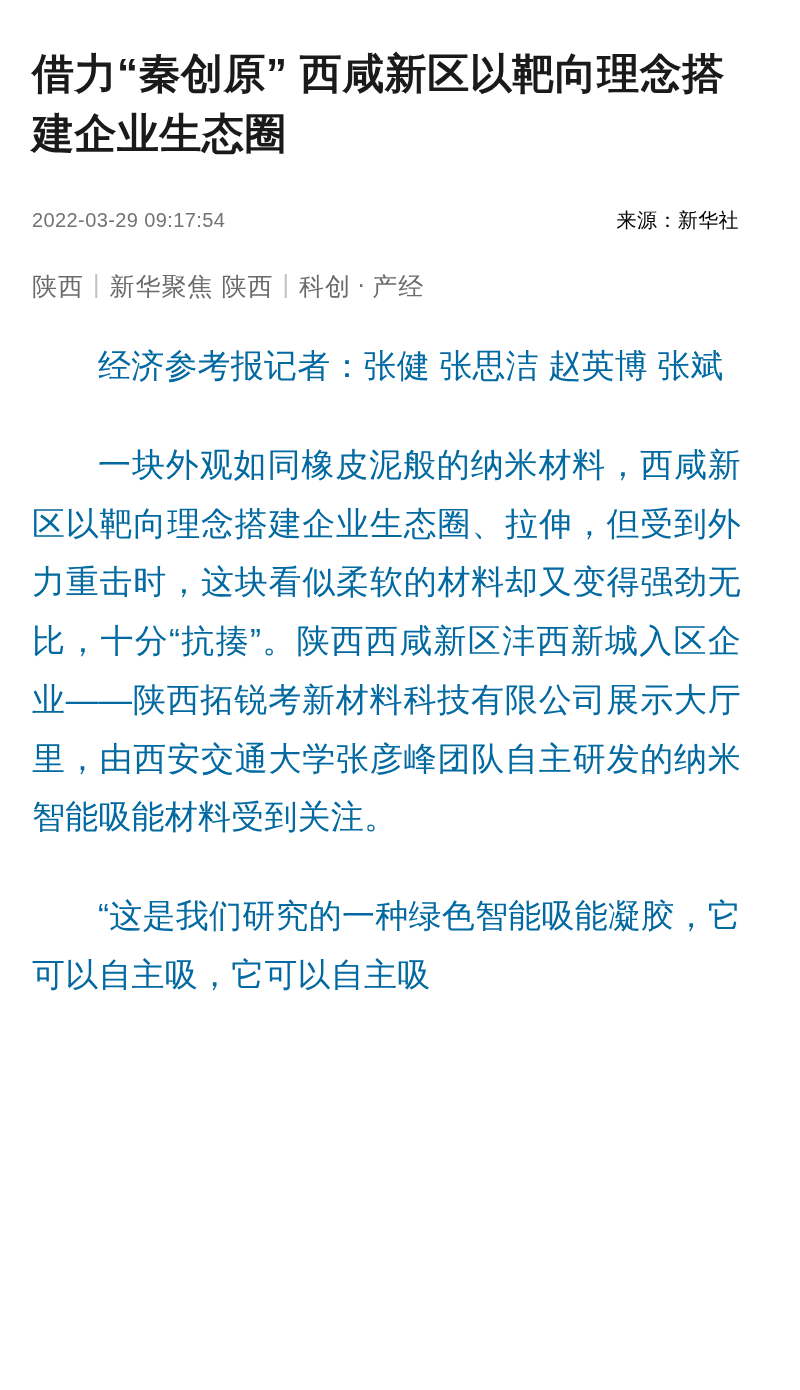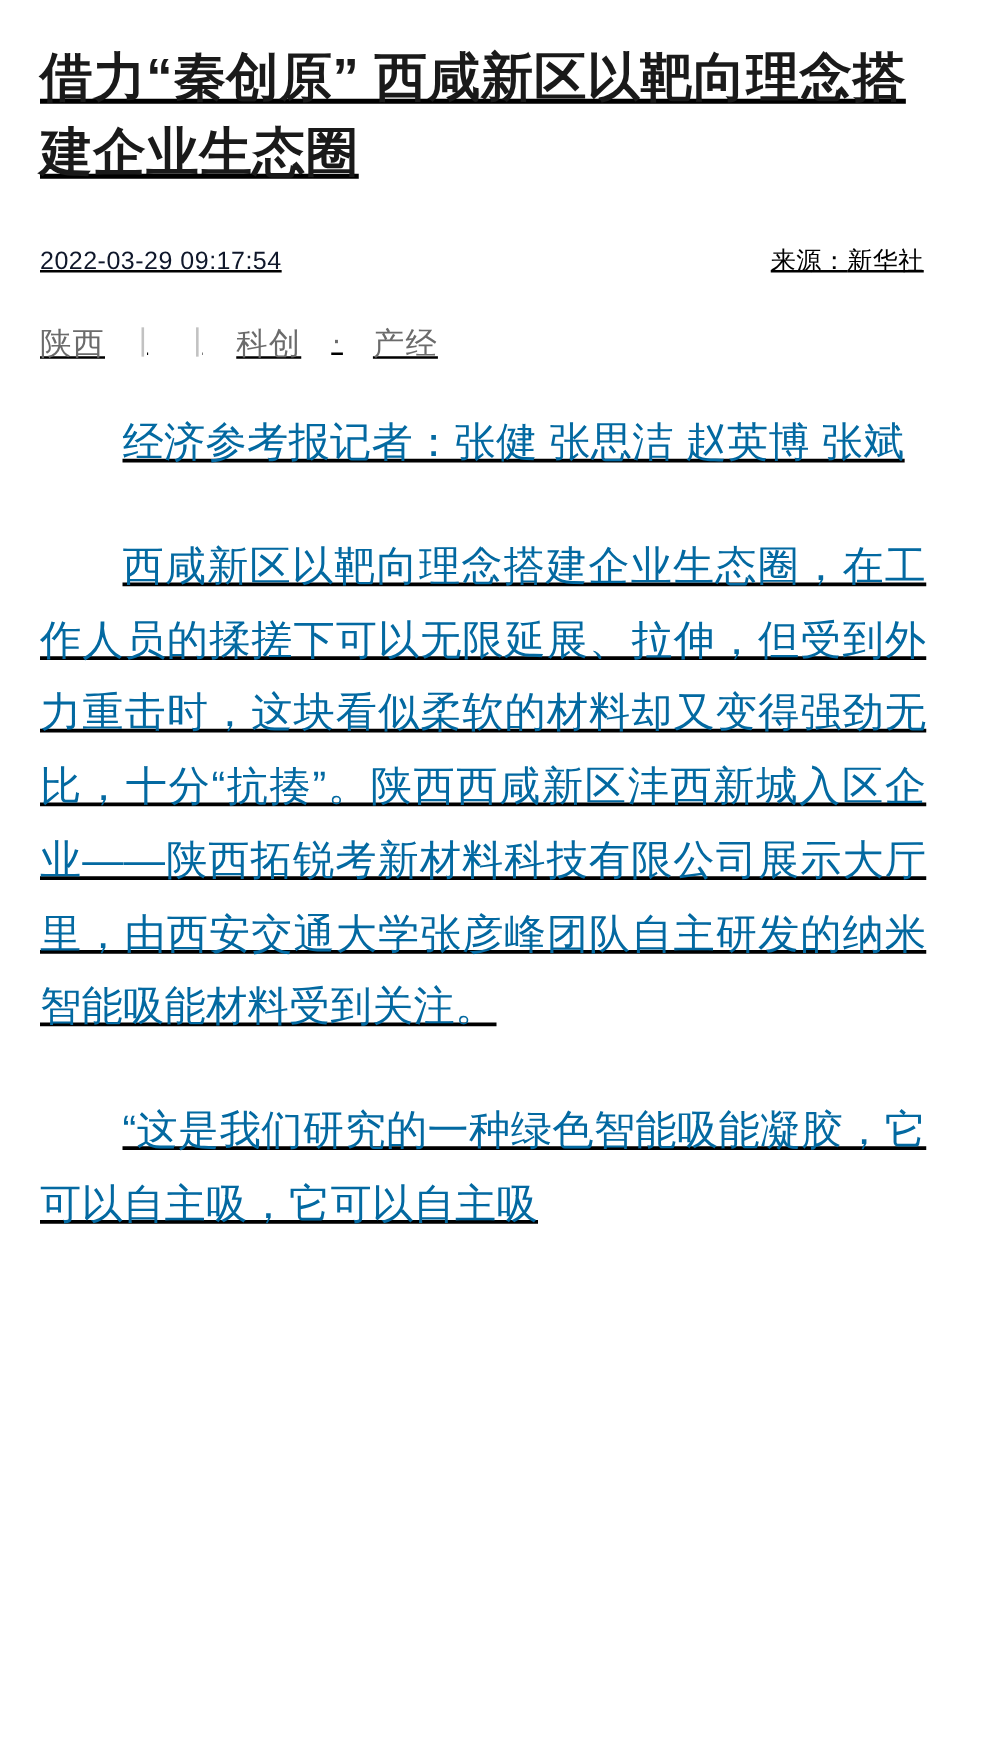--- a/index.html
+++ b/index.html
@@ -11,62 +11,60 @@
     width: 800px;
     height: 1390px;
     overflow: hidden;
     font-family: "Liberation Sans", sans-serif;
     -webkit-font-smoothing: antialiased;
   }
   .page {
     width: 773px;
     height: 1390px;
     box-sizing: border-box;
-    padding: 32px 30px 0 30px;
+    padding: 44px 30px 0 30px;
     background: #ffffff;
     position: relative;
-    text-decoration: underline;
   }
   .article-title {
     font-size: 42px;
     line-height: 1.42;
     font-weight: 700;
     color: #1a1a1a;
     letter-spacing: 0.5px;
     margin: 0;
     padding: 0 6px 0 2px;
     font-family: "Liberation Sans", sans-serif;
   }
   .meta-row {
     display: flex;
     align-items: baseline;
     justify-content: space-between;
     margin-top: 44px;
     padding: 0 4px 0 2px;
   }
   .meta-date {
     font-size: 20px;
-    color: #0f172a;
+    color: #737373;
     letter-spacing: 0.4px;
   }
   .meta-source {
     font-size: 20px;
     color: #000000;
     letter-spacing: 0.4px;
   }
   .tag-row {
     margin-top: 36px;
     padding: 0 4px 0 2px;
     font-size: 25px;
     color: #6b6b6b;
     letter-spacing: 1px;
     display: flex;
     align-items: flex-start;
     flex-wrap: wrap;
-    gap: 18px;
   }
   .tag-item {
     white-space: pre;
   }
   .tag-sep {
     color: #c2c2c2;
     padding: 0 9px;
   }
   .tag-dot {
     color: #6b6b6b;
@@ -101,25 +99,26 @@
   <div class="meta-row">
     <div class="meta-date">2022-03-29 09:17:54</div>
     <div class="meta-source">
       <span>来源：</span><span>新华社</span>
     </div>
   </div>
 
   <div class="tag-row">
     <span class="tag-item">陕西</span>
     <span class="tag-sep">|</span>
+    <span class="tag-item">新华聚焦 陕西</span>
     <span class="tag-sep">|</span>
     <span class="tag-item">科创</span>
     <span class="tag-dot">·</span>
     <span class="tag-item">产经</span>
   </div>
 
   <div class="body-block">
     <p class="body-p">经济参考报记者：张健 张思洁 赵英博 张斌</p>
-    <p class="body-p">西咸新区以靶向理念搭建企业生态圈，在工作人员的揉搓下可以无限延展、拉伸，但受到外力重击时，这块看似柔软的材料却又变得强劲无比，十分“抗揍”。陕西西咸新区沣西新城入区企业——陕西拓锐考新材料科技有限公司展示大厅里，由西安交通大学张彦峰团队自主研发的纳米智能吸能材料受到关注。</p>
+    <p class="body-p">一块外观如同橡皮泥般的纳米材料，西咸新区以靶向理念搭建企业生态圈、拉伸，但受到外力重击时，这块看似柔软的材料却又变得强劲无比，十分“抗揍”。陕西西咸新区沣西新城入区企业——陕西拓锐考新材料科技有限公司展示大厅里，由西安交通大学张彦峰团队自主研发的纳米智能吸能材料受到关注。</p>
     <p class="body-p last">“这是我们研究的一种绿色智能吸能凝胶，它可以自主吸，它可以自主吸</p>
   </div>
 
 </div>
 
 </body></html>

